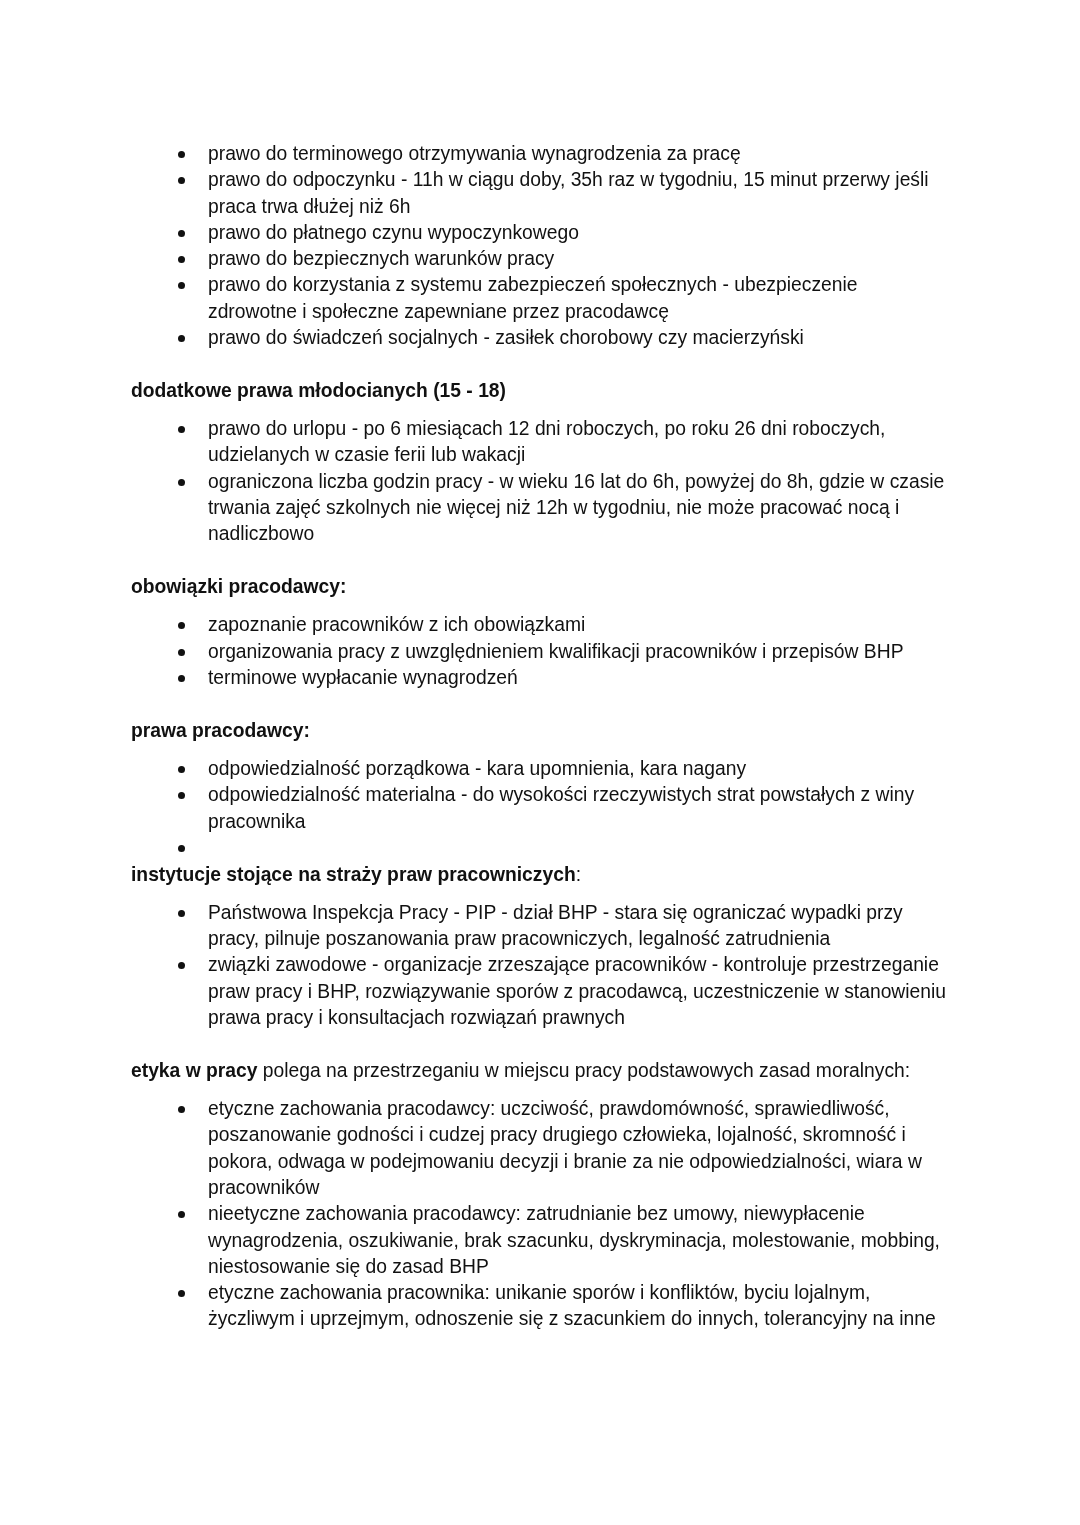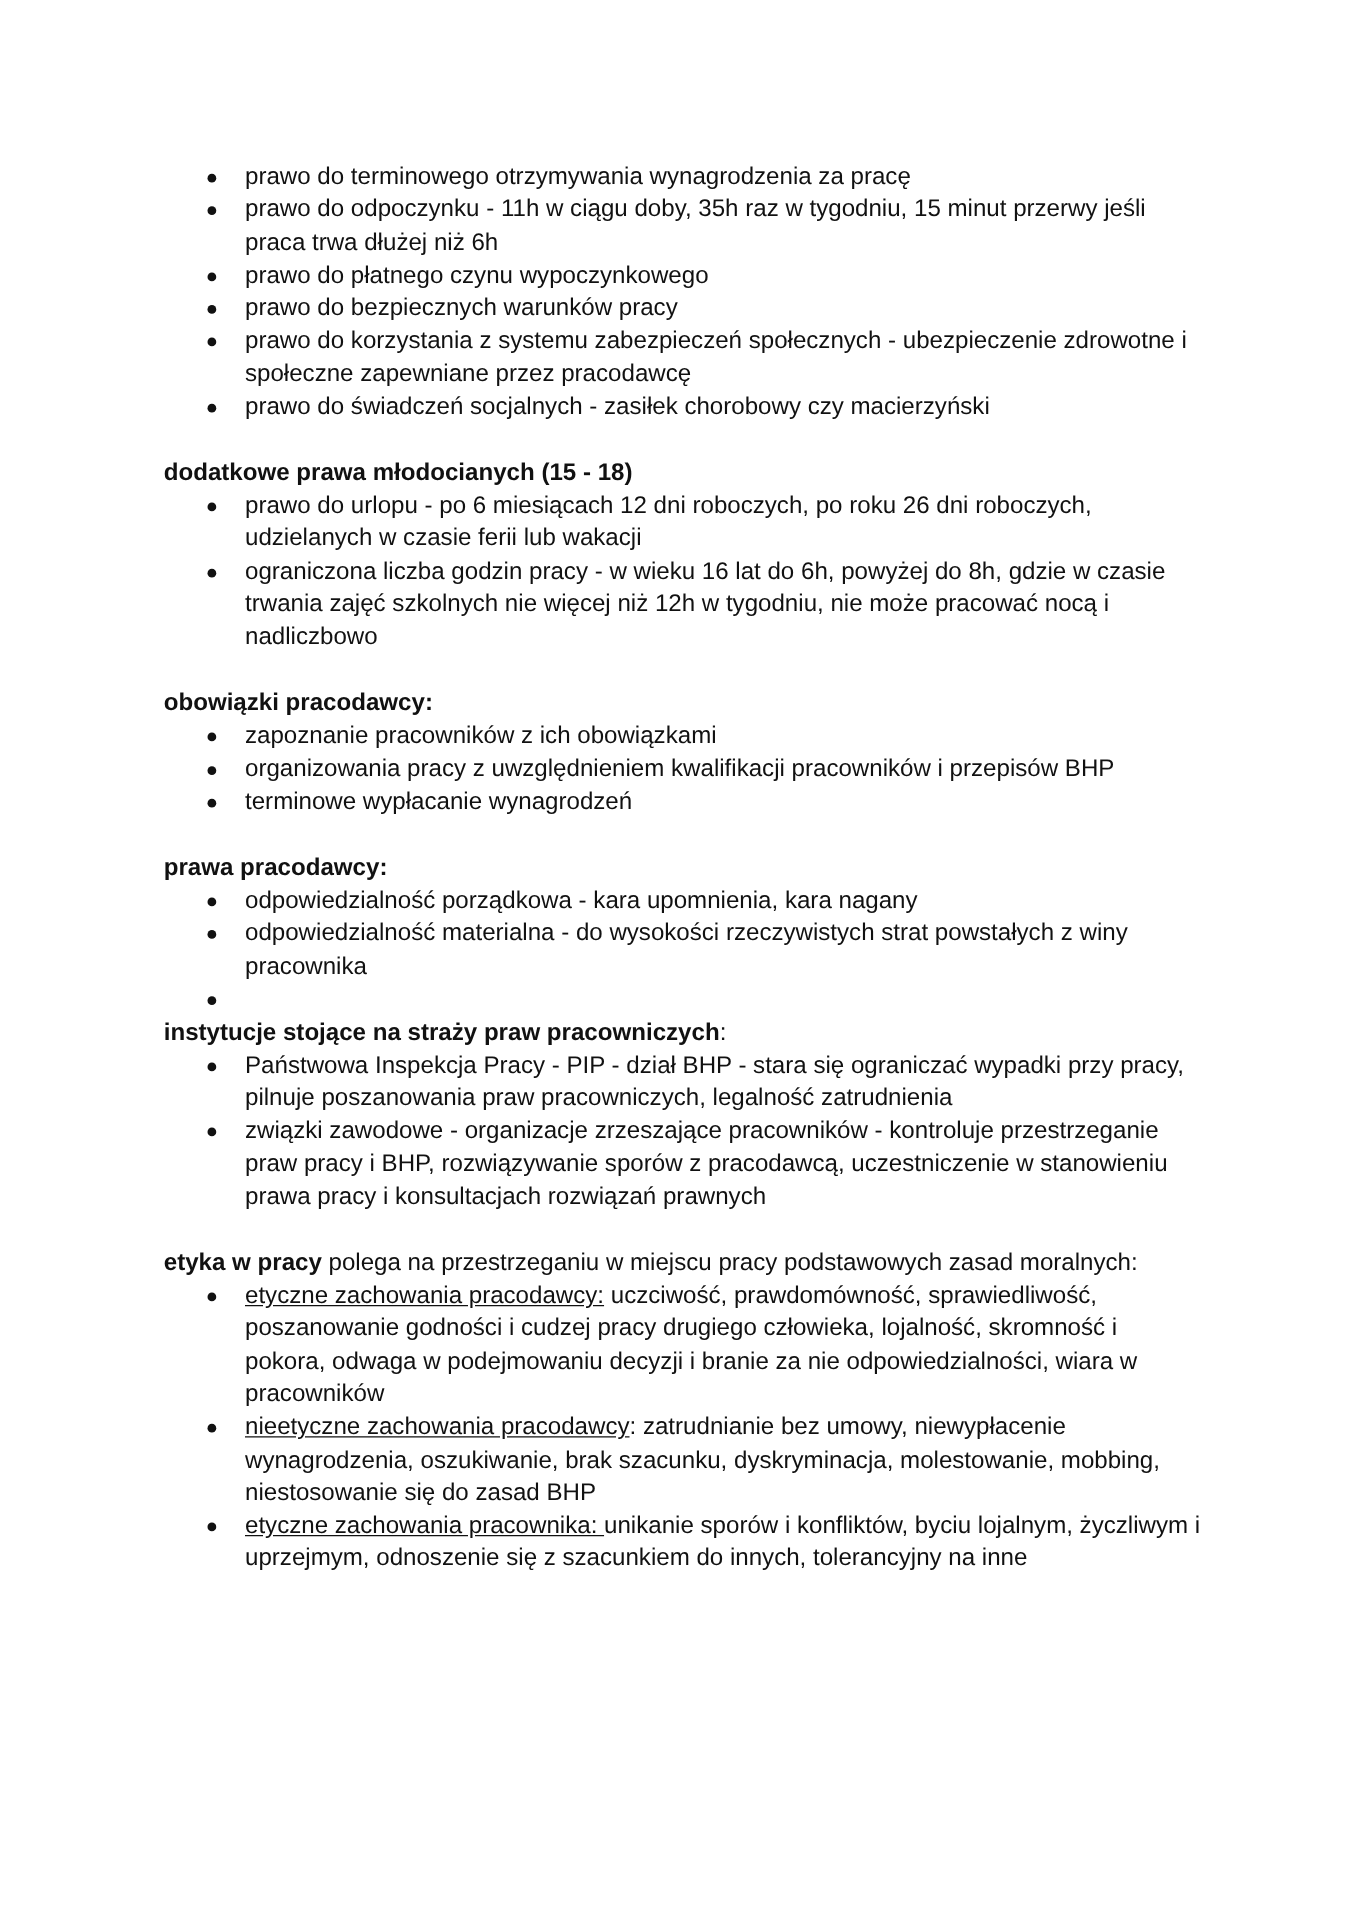--- a/index.html
+++ b/index.html
@@ -29,39 +29,38 @@
     .heading {
       margin: 0;
       font-weight: normal;
       font-size: 19.3px;
     }
     .heading b {
       font-weight: bold;
     }
     ul.items {
       list-style: none;
-      margin: 0;
+      margin: 12px;
       padding: 0 0 0 65px;
     }
     ul.items li {
       position: relative;
       margin: 0;
       padding: 0;
     }
     ul.items li .bullet {
       position: absolute;
       left: -30px;
       top: 10px;
       width: 7px;
       height: 7px;
       border-radius: 50%;
       background: #111111;
     }
     .u {
-      text-decoration: underline;
       text-underline-offset: 2px;
     }
   </style>
 </head>
 <body>
 
 <div class="page">
 
   <div class="section">
     <ul class="items">

